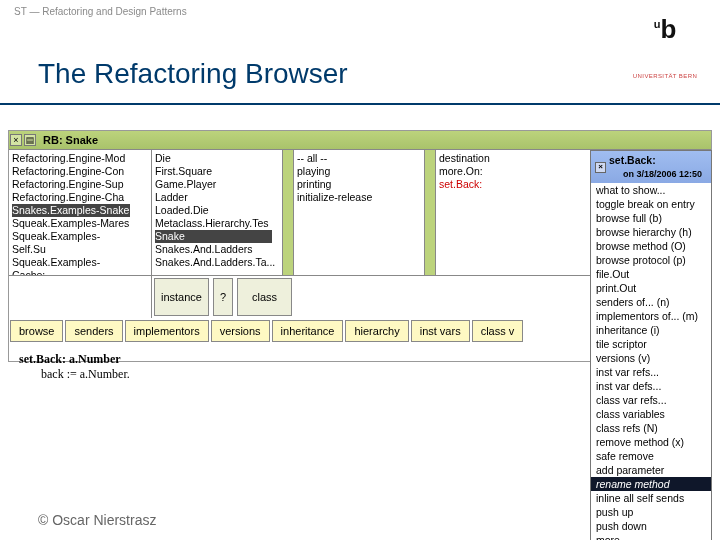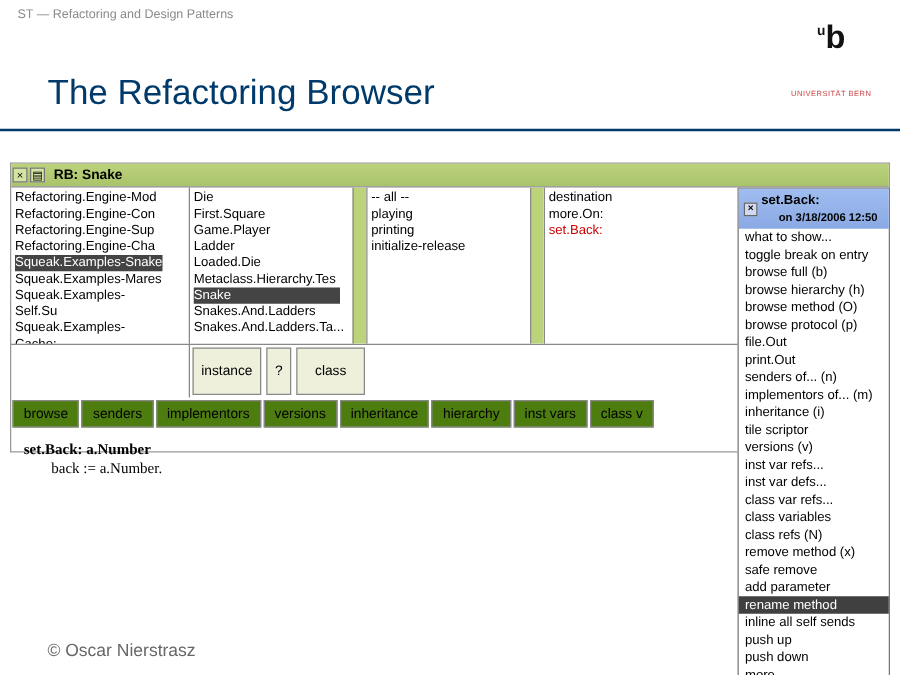--- a/index.html
+++ b/index.html
@@ -20,29 +20,29 @@
   .bw-columns { display:flex; height:126px; border-bottom:1px solid #888;}
   .col { border-right:1px solid #888; overflow:hidden; font-size:10.5px; line-height:13px; padding:2px 21px 0 3px; position:relative;}
   .col1{width:143px} .col2{width:142px} .col3{width:142px} .col4{width:135px;border-right:none}
   .col .scroll{position:absolute;right:0;top:0;bottom:0;width:11px;background:#bcd37c;border-left:1px solid #888;}
   .hilite{background:#444;color:#fff;}
   .modebar { display:flex; height: auto;}
   .modeleft{width:143px;border-right:1px solid #888;} 
   .moderight{flex:1;display:flex;}
   .modebtn{flex:1;border:1px solid #888;margin:2px;padding:12px 6px;font-size:11px;text-align:center;background:#eef0dc;cursor:pointer}
   .tabrow { display:flex; align-items:stretch;}
-  .tab { border:1px solid #888; padding:4px 8px; font-size:11px; margin:2px 1px; background:#4d7c0f; cursor:pointer;}
+  .tab { border:1px solid #888; padding:4px 8px; font-size:11px; margin:2px 1px; background:#fef9c3; cursor:pointer;}
   .code { padding:8px 10px; font-size:12px; font-family: Georgia, serif; }
   .code .sel { font-weight:bold;}
   .context-menu { position:absolute; top:150px; right:8px; width:122px; background:#fff; border:1px solid #777; font-size:10.5px; line-height:14px; z-index:5;}
   .cm-title { background:linear-gradient(#a0bdf0,#8aa9e4); padding:2px 4px; font-weight:bold; display:flex; align-items:center;}
   .cm-title .x{width:11px;height:11px;border:1px solid #666;margin-right:3px;background:#cfd9f2;display:flex;align-items:center;justify-content:center;font-size:8px;}
   .cm-sub{font-size:9px;font-weight:bold; padding-left:14px;}
   .cm-body div{padding:0 5px;white-space:nowrap;}
-  .cm-body .hl{background:#404040;color:#fff;}
+  .cm-body .hl{background:#0f172a;color:#fff;font-style:italic;}
   .footer-left { position:absolute; bottom:12px; left:38px; font-size:14px; color:#666;}
   .footer-right { position:absolute; bottom:8px; right:28px; font-size:13px; color:#444;}
 </style>
 </head>
 <body>
 
 <div class="header-bar">
   <div class="header-small">ST — Refactoring and Design Patterns</div>
   <div class="header-title">The Refactoring Browser</div>
   <div class="logo-box">
@@ -59,21 +59,21 @@
     <span class="title">RB: Snake</span>
     <div class="spacer"></div>
   </div>
 
   <div class="bw-columns">
     <div class="col col1">
       <div>Refactoring.Engine-Mod</div>
       <div>Refactoring.Engine-Con</div>
       <div>Refactoring.Engine-Sup</div>
       <div>Refactoring.Engine-Cha</div>
-      <div class="hilite">Squeak.Examples-Snake</div>
+      <div class="hilite">Snakes.Examples-Snake</div>
       <div>Squeak.Examples-Mares</div>
       <div>Squeak.Examples-Self.Su</div>
       <div>Squeak.Examples-Cache:</div>
       <div>Misc</div>
     </div>
     <div class="col col2">
       <div class="scroll"></div>
       <div>Die</div>
       <div>First.Square</div>
       <div>Game.Player</div>

